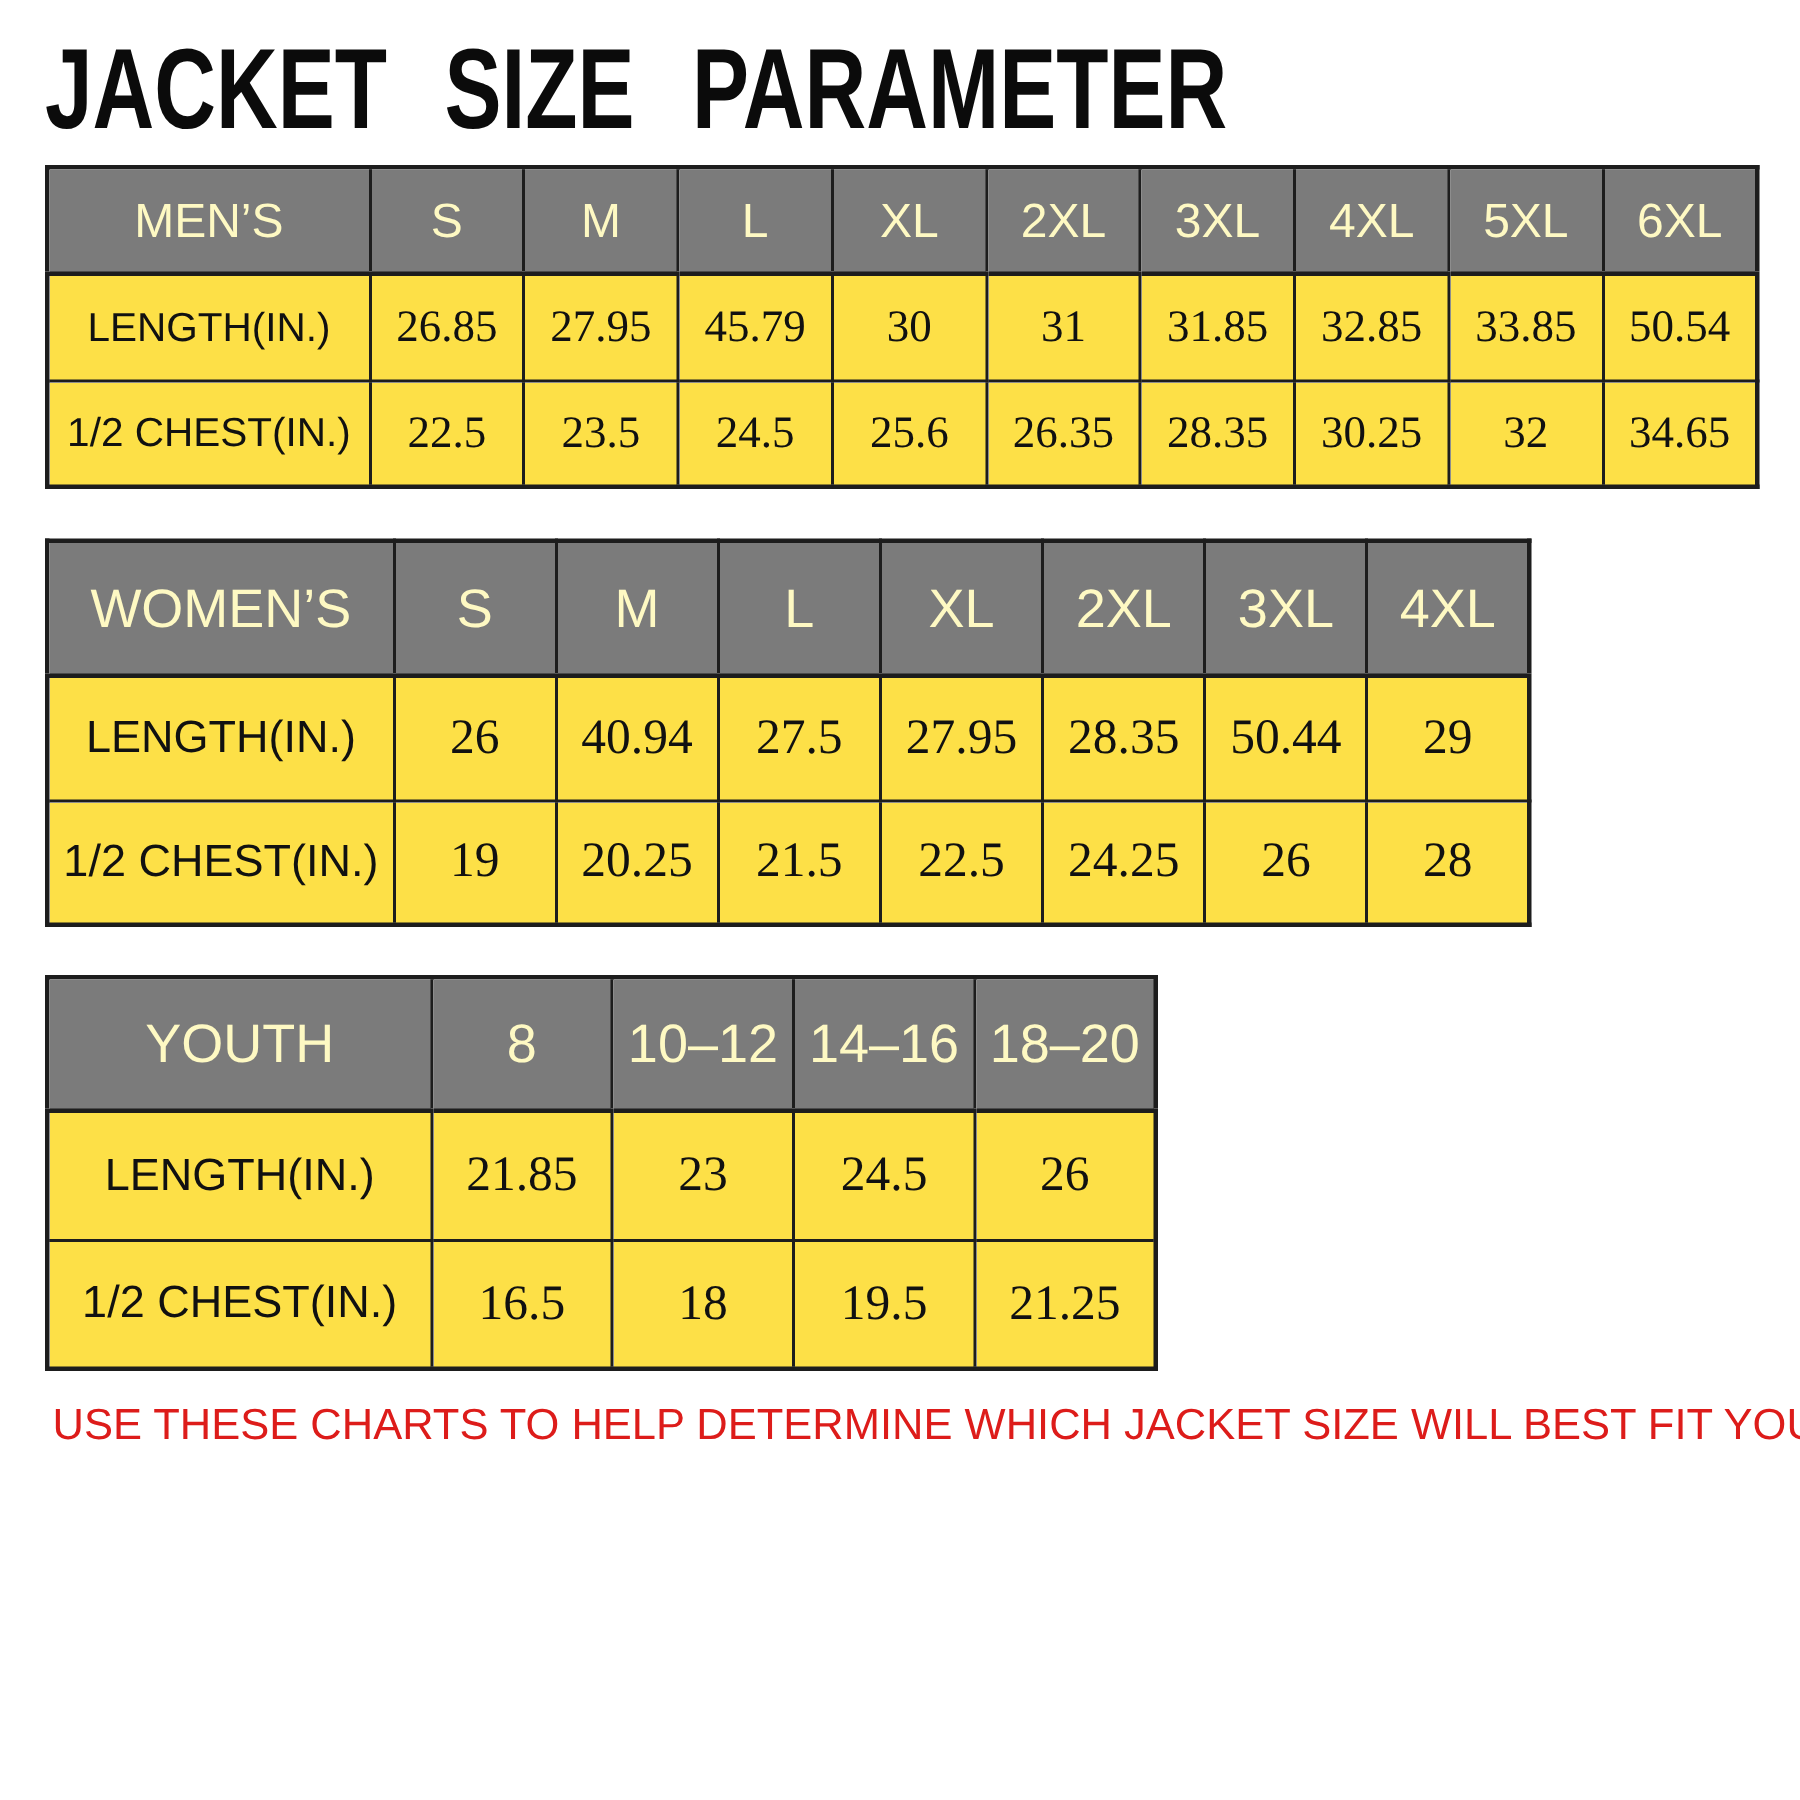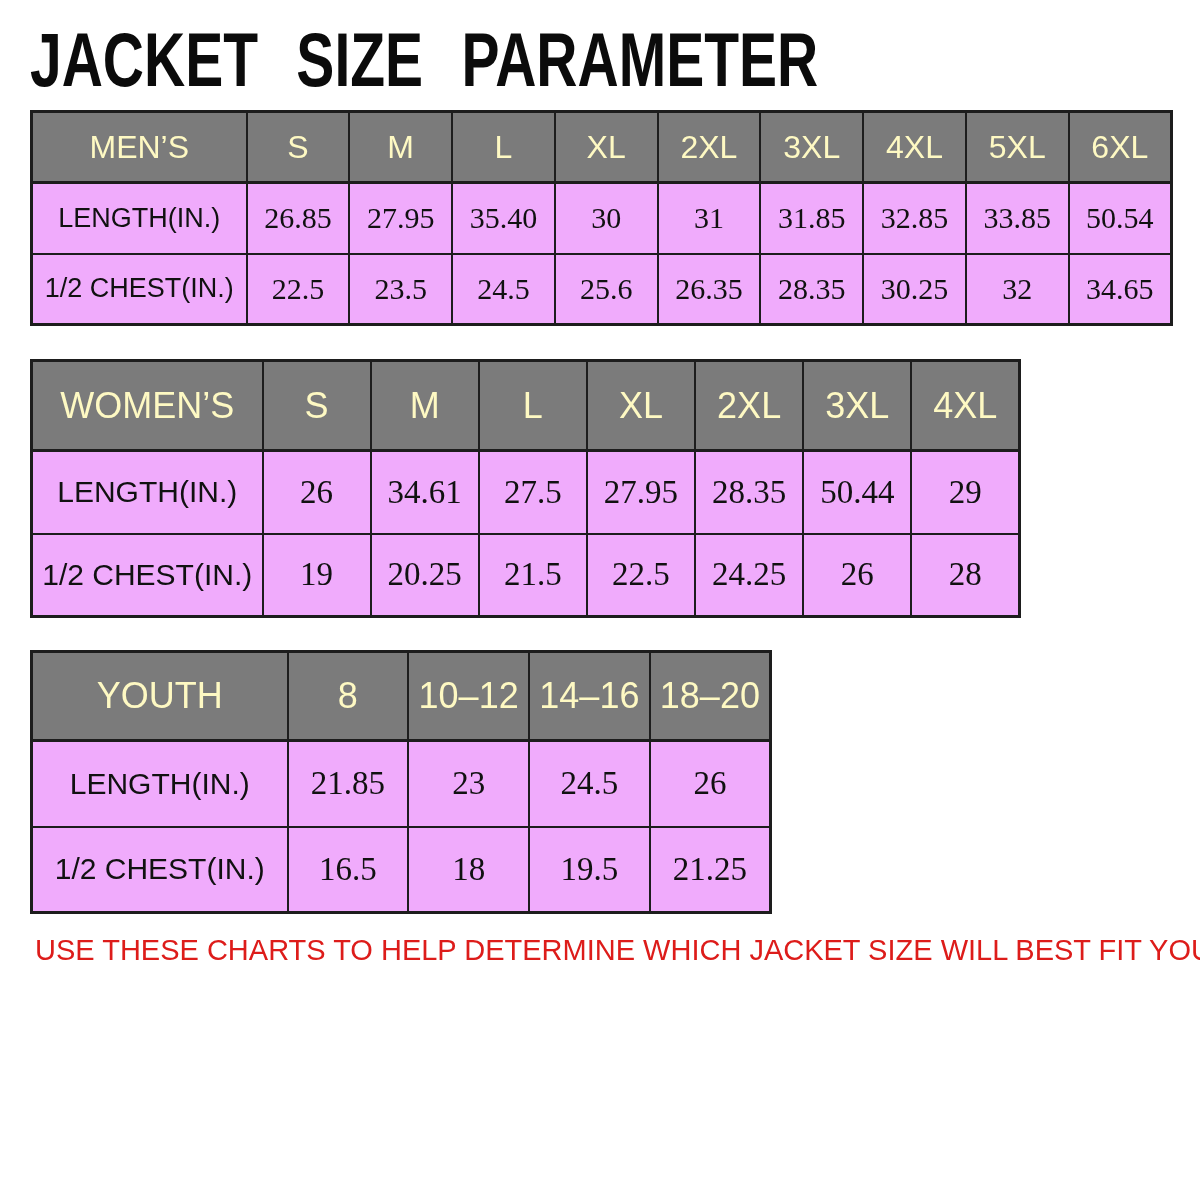--- a/index.html
+++ b/index.html
@@ -55,21 +55,21 @@
     padding: 0;
     overflow: hidden;
   }
   thead th {
     background: var(--header-gray);
     color: #fef9c3;
     font-weight: 400;
     border-bottom: 3px solid var(--border-black);
   }
   tbody td {
-    background: #f0abfc;
+    background: #fde047;
     color: #111111;
     font-family: "Liberation Serif", serif;
   }
   tbody td.label-col {
     font-family: "Liberation Sans", sans-serif;
     font-weight: 400;
   }
 
   
   #mens-table { width: 1143px; margin-top: 26px; }
@@ -147,21 +147,21 @@
           <th>4XL</th>
           <th>5XL</th>
           <th>6XL</th>
         </tr>
       </thead>
       <tbody>
         <tr>
           <td class="label-col">LENGTH(IN.)</td>
           <td>26.85</td>
           <td>27.95</td>
-          <td>35.40</td>
+          <td>45.79</td>
           <td>30</td>
           <td>31</td>
           <td>31.85</td>
           <td>32.85</td>
           <td>33.85</td>
           <td>50.54</td>
         </tr>
         <tr>
           <td class="label-col">1/2 CHEST(IN.)</td>
           <td>22.5</td>
@@ -197,21 +197,21 @@
           <th>XL</th>
           <th>2XL</th>
           <th>3XL</th>
           <th>4XL</th>
         </tr>
       </thead>
       <tbody>
         <tr>
           <td class="label-col">LENGTH(IN.)</td>
           <td>26</td>
-          <td>34.61</td>
+          <td>40.94</td>
           <td>27.5</td>
           <td>27.95</td>
           <td>28.35</td>
           <td>50.44</td>
           <td>29</td>
         </tr>
         <tr>
           <td class="label-col">1/2 CHEST(IN.)</td>
           <td>19</td>
           <td>20.25</td>

